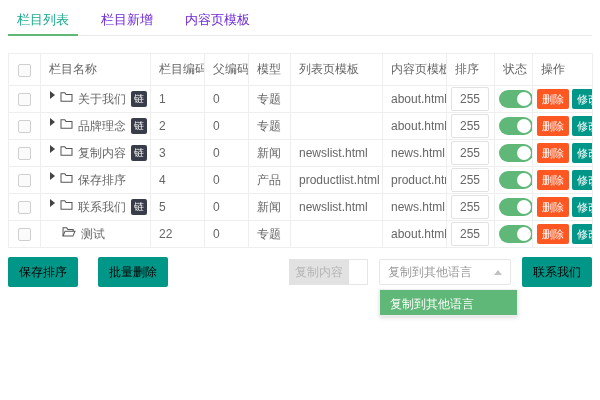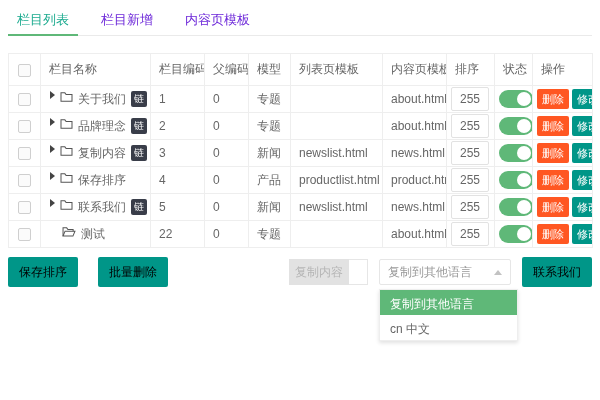--- a/index.html
+++ b/index.html
@@ -236,21 +236,20 @@
         <input type="text" value="" style="">
       </div>
 
       <div style="position:relative">
         <div class="select">
           <span>复制到其他语言</span>
           <span class="arrow-up"></span>
         </div>
         <div class="dd-panel">
           <div class="dd-item selected">复制到其他语言</div>
-          <div class="dd-item">cn 中文</div>
         </div>
       </div>
 
       <button class="btn">联系我们</button>
     </div>
   </div>
 
 </div>
 
 </body></html>

